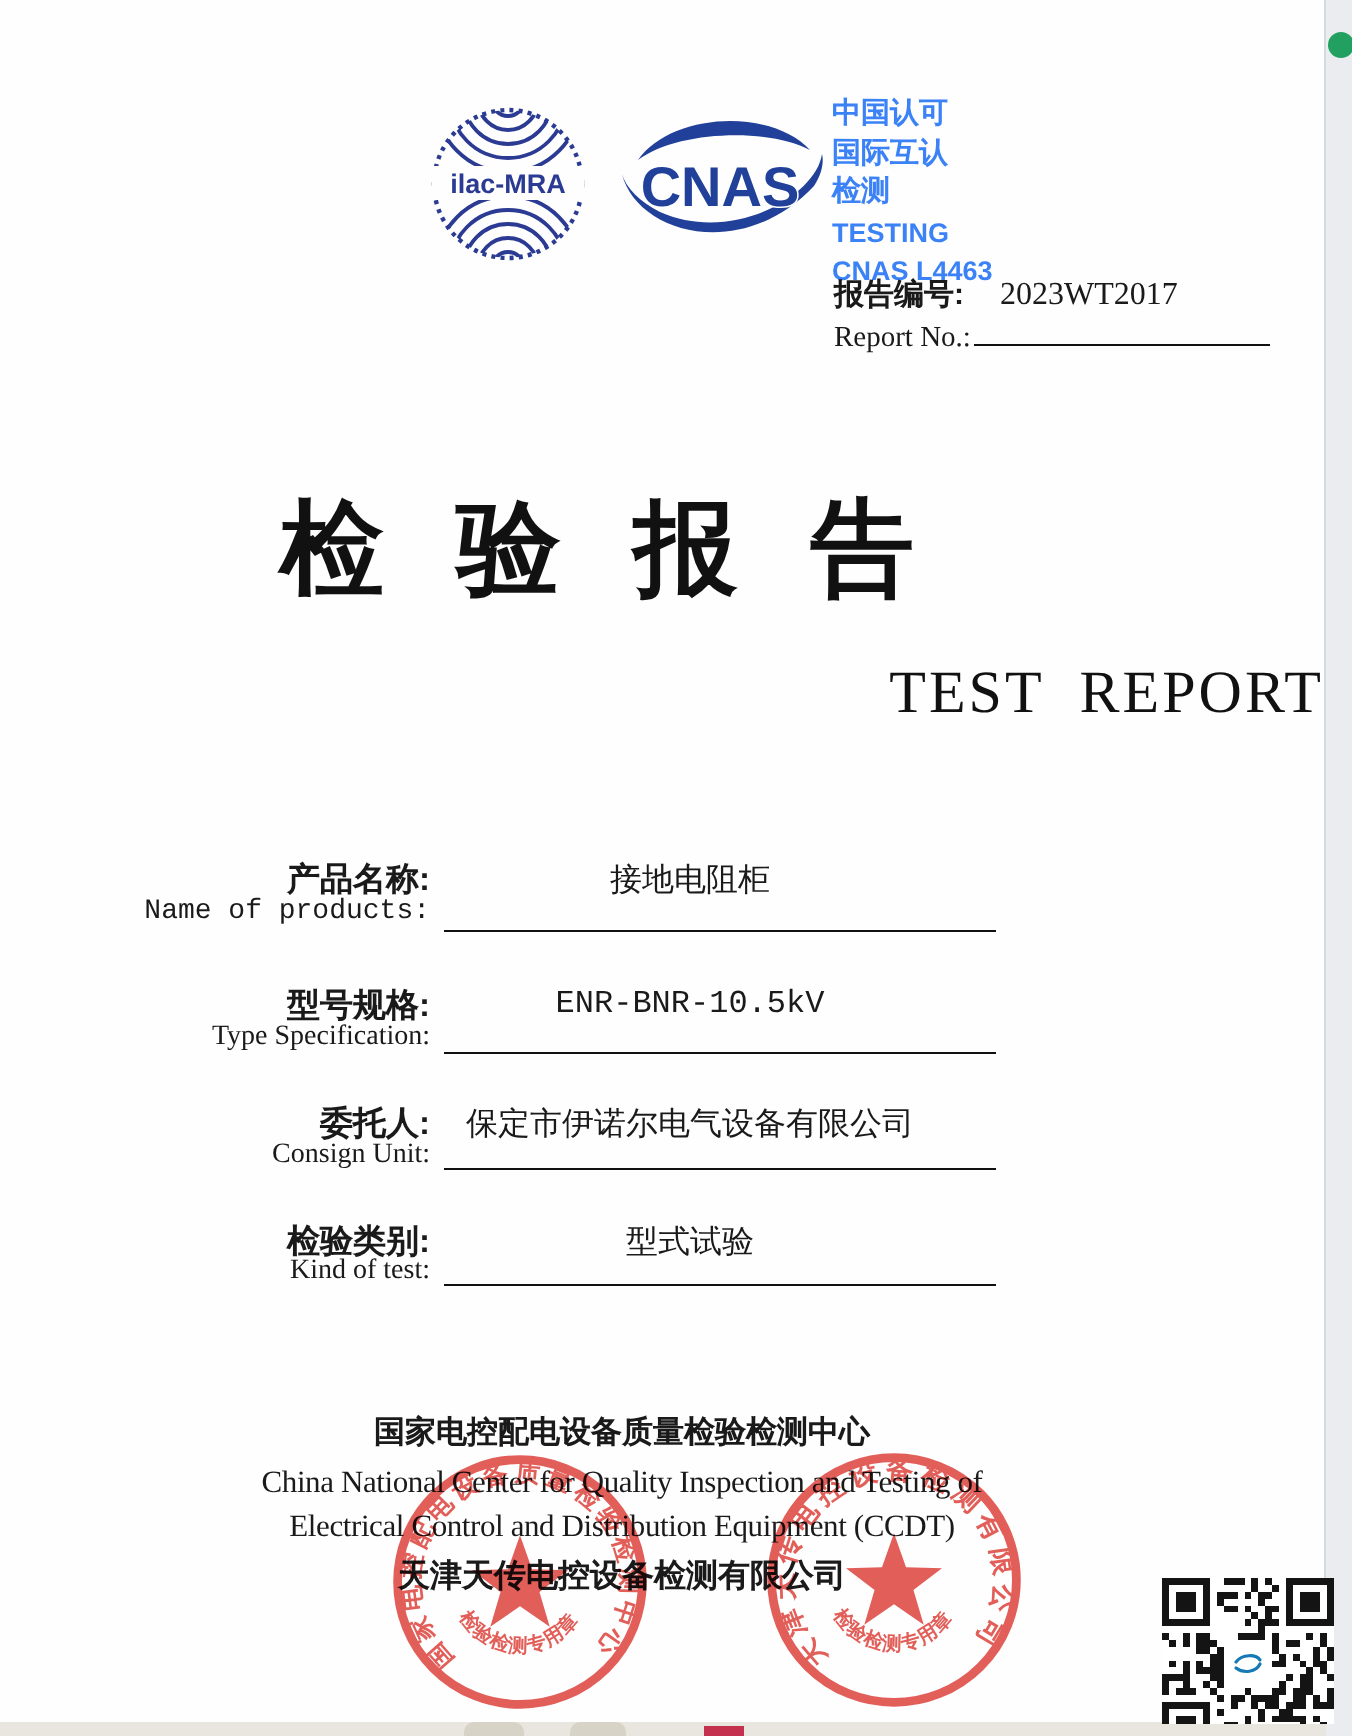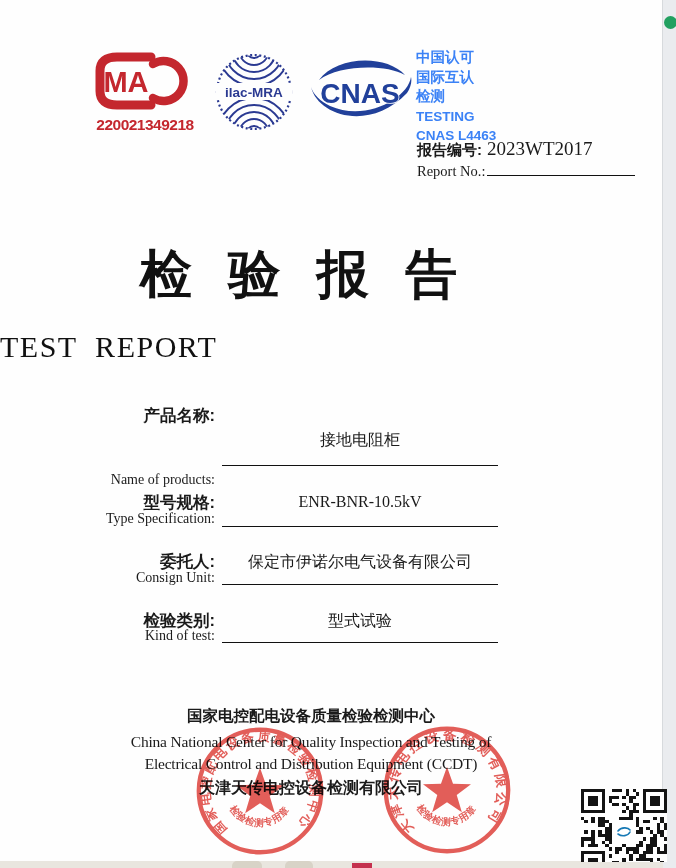--- a/index.html
+++ b/index.html
@@ -23,34 +23,34 @@
   .ilac-wrap{position:absolute;left:214px;top:52px;}
   .cnas-wrap{position:absolute;left:308px;top:52px;}
   .accred{position:absolute;left:416px;top:48px;color:#3b82f6;font-weight:bold;line-height:19.5px;font-size:14.5px;}
   .accred .lat{font-size:13.5px;}
   .ccdt-wrap{position:absolute;left:494px;top:56px;}
 
   
   .repno{position:absolute;left:417px;top:138px;width:218px;font-size:14.5px;}
   .repno-row{display:flex;align-items:baseline;}
   .repno-zh{font-weight:bold;font-size:15px;}
-  .repno-val{font-family:"Liberation Serif","DejaVu Serif",serif;font-size:19px;margin-left:5px;}
+  .repno-val{font-family:"Liberation Serif","DejaVu Serif",serif;font-size:16px;margin-left:18px;}
   .repno-en{font-family:"Liberation Serif","DejaVu Serif",serif;font-size:14.5px;margin-top:2px;}
   .repno-line{flex:1;border-bottom:1.6px solid #111;height:13px;margin-left:2px;}
 
   
   .title-zh{position:absolute;left:0;top:240px;width:608px;text-align:center;
     font-weight:bold;font-size:52px;letter-spacing:11px;color:#111;}
-  .title-en{position:absolute;left:0;top:330px;width:662px;text-align:left;
+  .title-en{position:absolute;left:0;top:330px;width:662px;text-align:right;
     font-family:"Liberation Serif","DejaVu Serif",serif;font-size:30px;letter-spacing:1.5px;word-spacing:9px;color:#111;}
 
   
   .f-zh{position:absolute;left:0;width:215px;text-align:right;font-weight:bold;font-size:16.5px;}
   .f-en{position:absolute;left:0;width:215px;text-align:right;font-family:"Liberation Serif","DejaVu Serif",serif;font-size:14px;}
-  .f-val{position:absolute;left:222px;width:276px;text-align:center;font-family:Liberation Serif, serif;font-size:16px;}
+  .f-val{position:absolute;left:207px;width:276px;text-align:center;font-family:Liberation Mono, monospace;font-size:16px;}
   .f-line{position:absolute;left:222px;width:276px;border-bottom:1.6px solid #111;height:0;}
 
   
   .foot{position:absolute;left:0;width:622px;text-align:center;}
   .foot-zh1{top:706px;font-weight:bold;font-size:15.5px;}
   .foot-en1{top:733px;font-family:"Liberation Serif","DejaVu Serif",serif;font-size:15.5px;letter-spacing:-0.2px;}
   .foot-en2{top:755px;font-family:"Liberation Serif","DejaVu Serif",serif;font-size:15.5px;letter-spacing:-0.2px;}
   .foot-zh2{top:778px;font-weight:bold;font-size:16px;}
   .foot-en3{top:804px;font-family:"Liberation Serif","DejaVu Serif",serif;font-size:14.5px;letter-spacing:-0.2px;}
 
@@ -70,28 +70,20 @@
 <div id="screen">
 
   <div class="right-strip"></div>
   <div class="bottom-band">
     <div class="band-tab" style="left:232px;width:30px;"></div>
     <div class="band-tab" style="left:285px;width:28px;"></div>
     <div class="band-chip" style="left:352px;width:20px;"></div>
   </div>
   <div class="green-dot"></div>
 
-  <div class="cma-wrap">
-    <svg width="104" height="58" viewBox="0 0 104 58">
-      <path d="M 58,5 L 24,5 Q 7,5 7,19 L 7,39 Q 7,53 24,53 L 58,53" fill="none" stroke="#c4272e" stroke-width="9" stroke-linecap="round"></path>
-      <path d="M 60,12 A 20,20 0 1 1 60,46" fill="none" stroke="#c4272e" stroke-width="8.5" stroke-linecap="round"></path>
-      <text x="33" y="40" text-anchor="middle" font-family="Liberation Sans,DejaVu Sans,sans-serif" font-size="29" font-weight="bold" fill="#c4272e">MA</text>
-    </svg>
-    <div class="cma-code">220021349218</div>
-  </div>
 
   <div class="ilac-wrap">
     <svg width="80" height="80" viewBox="0 0 80 80">
       <defs>
           <clipPath id="ilacClip">
             <circle cx="40" cy="40" r="37"></circle>
           </clipPath>
         </defs>
       <circle cx="40" cy="40" r="37" fill="none" stroke="#2b3a92" stroke-width="2.2" stroke-dasharray="2,2.6"></circle>
       <g clip-path="url(#ilacClip)" stroke="#2b3a92" stroke-width="1.9" fill="none">
@@ -136,22 +128,22 @@
     <div class="repno-row repno-en">
       <span>Report No.:</span>
       <span class="repno-line"></span>
     </div>
   </div>
 
   <div class="title-zh">检 验 报 告</div>
   <div class="title-en">TEST REPORT</div>
 
   <div>
-    <div class="f-zh" style="top:405px;">产品名称:</div>
-    <div class="f-en" style="top:472px;">Name of products:</div>
+    <div class="f-zh" style="top:429px;">产品名称:</div>
+    <div class="f-en" style="top:448px;font-family:Liberation Mono, monospace;">Name of products:</div>
     <div class="f-val" style="top:430px;">接地电阻柜</div>
     <div class="f-line" style="top:465px;"></div>
 
     <div class="f-zh" style="top:492px;">型号规格:</div>
     <div class="f-en" style="top:511px;">Type Specification:</div>
     <div class="f-val" style="top:493px;">ENR-BNR-10.5kV</div>
     <div class="f-line" style="top:526px;"></div>
 
     <div class="f-zh" style="top:551px;">委托人:</div>
     <div class="f-en" style="top:570px;">Consign Unit:</div>

